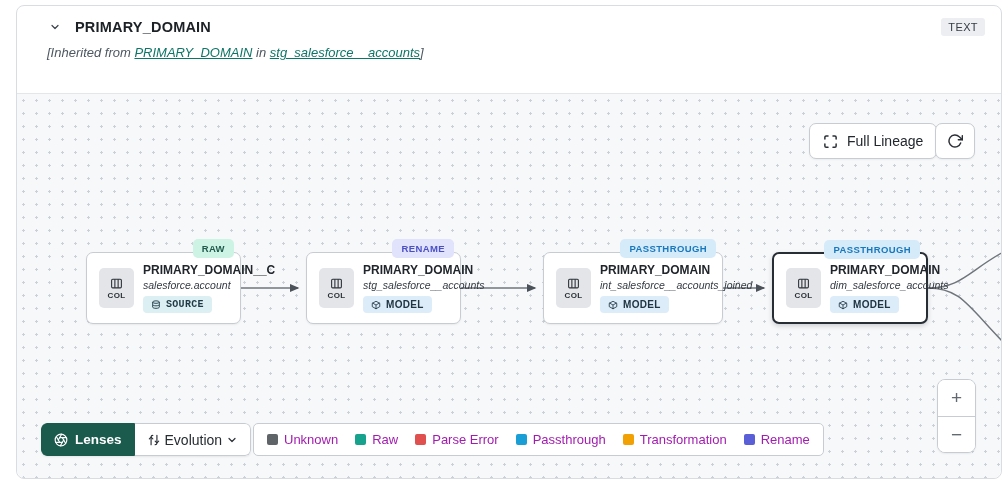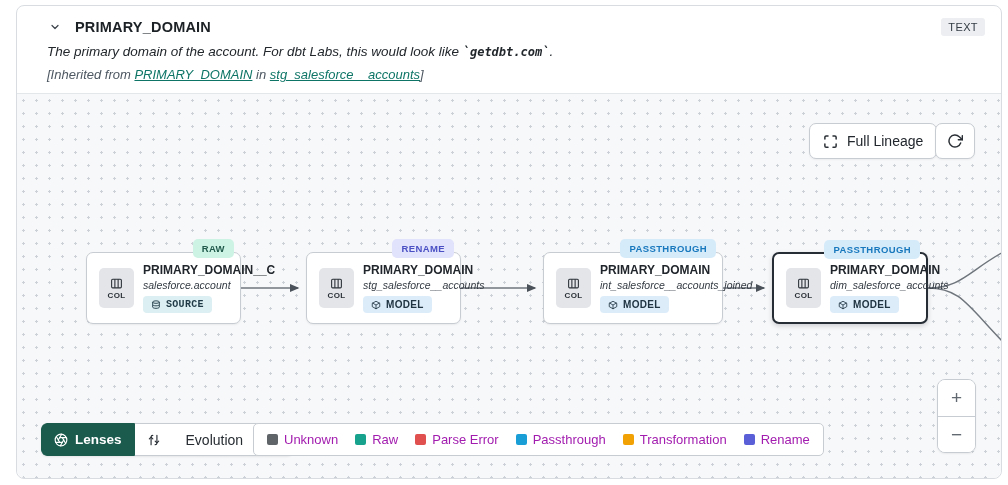--- a/index.html
+++ b/index.html
@@ -51,21 +51,21 @@
                   padding:4px 9px; border-radius:5px; letter-spacing:.4px; }
   .st-raw { background:#ccf3e4; color:#215a4b; }
   .st-rename { background:#e1e2fb; color:#4a50c4; }
   .st-pass { background:#d6ebfa; color:#1878bd; }
 
   
   .lens-group { position:absolute; left:24px; top:329px; height:33px; display:flex; border-radius:6px;
                 overflow:hidden; box-shadow:0 1px 2px rgba(16,24,40,.08); }
   .lenses-btn { background:#1b5b4e; color:#fff; display:flex; align-items:center; gap:7px; padding:0 12px;
                 font-size:13.5px; font-weight:600; border:1px solid #1b5b4e; border-radius:6px 0 0 6px; cursor:pointer; }
-  .evo-btn { background:#fff; color:#262c32; display:flex; align-items:center; gap:25px; padding:0 12px;
+  .evo-btn { background:#fff; color:#262c32; display:flex; align-items:center; gap:4px; padding:0 12px;
              font-size:14px; border:1px solid #c7ccd2; border-left:none; border-radius:0 6px 6px 0; cursor:pointer; }
   .legend { position:absolute; left:236px; top:329px; height:33px; background:#fff; border:1px solid #c7ccd2;
             border-radius:5px; display:flex; align-items:center; gap:17px; padding:0 13px; }
   .legend-item { display:flex; align-items:center; gap:6px; font-size:13px; color:#a21caf; }
   .swatch { width:11px; height:11px; border-radius:2px; flex:none; }
   .zoom-ctl { position:absolute; left:920px; top:285px; width:39px; background:#fff; border:1px solid #c7ccd2;
               border-radius:8px; overflow:hidden; box-shadow:0 1px 2px rgba(16,24,40,.06); }
   .zoom-btn { width:100%; height:36px; background:#fff; border:none; font-size:19px; color:#626970;
               cursor:pointer; display:flex; align-items:center; justify-content:center; }
   .zoom-btn + .zoom-btn { border-top:1px solid #c7ccd2; }
@@ -79,21 +79,20 @@
   <div class="hdr">
     <div class="hdr-row1">
       <button class="collapse-btn">
         <svg width="12" height="12" viewBox="0 0 24 24" fill="none" stroke="currentColor" stroke-width="2.4" stroke-linecap="round" stroke-linejoin="round">
             <polyline points="6 9 12 15 18 9"></polyline>
           </svg>
       </button>
       <div class="hdr-title">PRIMARY_DOMAIN</div>
       <div class="type-badge">TEXT</div>
     </div>
-    <div class="hdr-desc"><span>The primary domain of the account. For dbt Labs, this would look like </span><code>`getdbt.com`</code><span>.</span></div>
     <div class="hdr-inh"><span>[Inherited from </span><a>PRIMARY_DOMAIN</a><span> in </span><a>stg_salesforce__accounts</a><span>]</span></div>
   </div>
 
   <div class="canvas">
 
     <svg class="edges" width="985" height="387" viewBox="0 0 985 387">
       <defs>
         <marker id="arrow" markerWidth="8" markerHeight="8" refX="6" refY="3" orient="auto">
           <path d="M0,0 L7,3 L0,6 Z" fill="#4c525a"></path>
         </marker>

